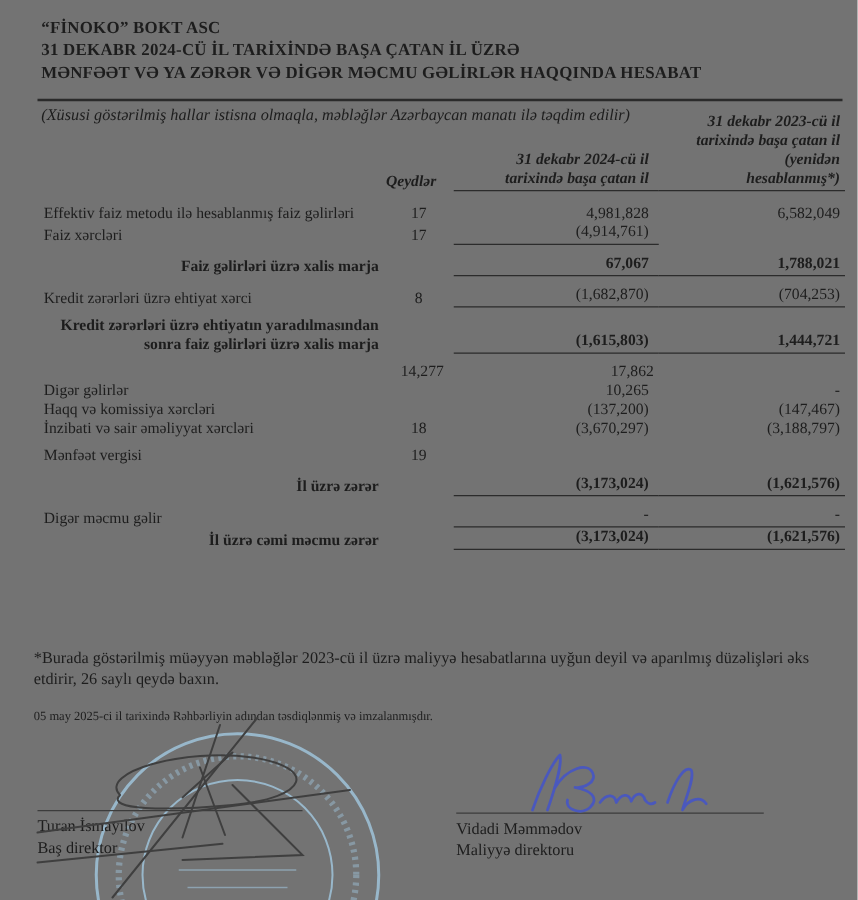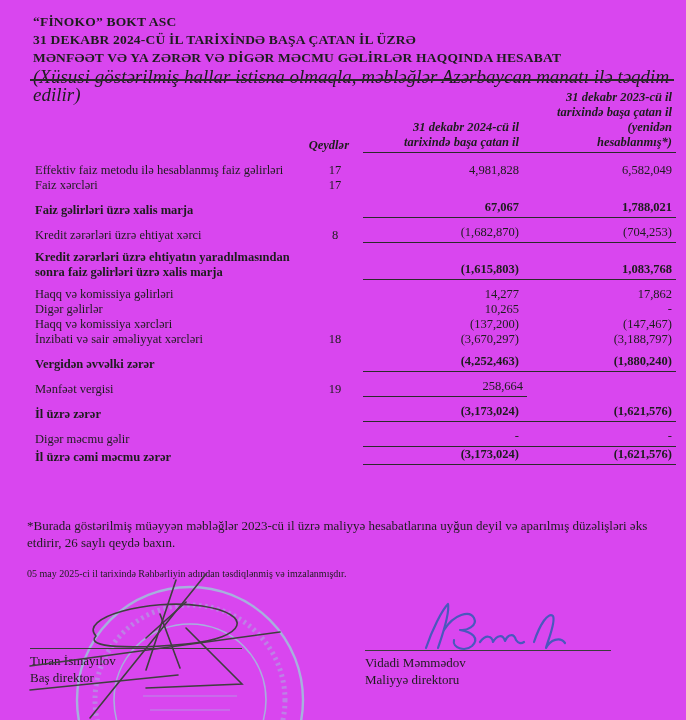--- a/index.html
+++ b/index.html
@@ -1,41 +1,41 @@
 <!DOCTYPE html>
 <html><head>
 <meta charset="utf-8">
 <style>
   * { margin:0; padding:0; box-sizing:border-box; }
   html,body { background:#e8e8e8; }
   .page {
     position:relative; width:686px; height:720px; margin:0 auto;
-    background:#d946ef; color:#1d1d1d; overflow:hidden;
+    background:#737373; color:#1d1d1d; overflow:hidden;
     font-family:"Liberation Serif","DejaVu Serif",serif;
   }
   
   .doc-header { position:absolute; left:33px; top:13px; right:14px; }
   .doc-header .t1 { font-weight:700; font-size:13.5px; line-height:18px; letter-spacing:.2px; }
-  .doc-header .subtitle { font-style:italic; font-size:19px; line-height:18px; margin-top:1px; }
+  .doc-header .subtitle { font-style:italic; font-size:13px; line-height:18px; margin-top:16px; }
   .divider { position:absolute; left:30px; top:79px; width:644px; border-top:2px solid #2a2a2a; }
 
   
   .fin-table { position:absolute; left:35px; top:90px; width:641px; font-size:12.5px; }
   .thead, .row { display:grid; grid-template-columns:272px 56px 164px 149px; align-items:end; }
   .cell { line-height:15px; }
   .cell.label { padding-right:4px; white-space:pre-line; }
   .cell.note  { text-align:center; }
   .cell.v24   { text-align:right; padding-right:8px; }
   .cell.v23   { text-align:right; padding-right:4px; }
   .thead .cell { font-weight:700; white-space:pre-line;font-style:italic; }
   .thead .note { text-align:right; padding-right:14px; }
   .thead .v24, .thead .v23 { border-bottom:1.4px solid #2b2b2b; padding-bottom:2px; }
   .row.gap { margin-top:7px; }
   .row.first { margin-top:10px; }
-  .row.bold .cell { font-weight:700; }
+  .row.bold .cell { font-weight:700;text-align:right; }
   .row.rule .v24, .row.rule .v23 { border-bottom:1.2px solid #2b2b2b; padding-bottom:2px; }
 
   
   .footnote { position:absolute; left:27px; top:517px; width:638px; font-size:13px; line-height:17px; }
   .approval { position:absolute; left:27px; top:568px; width:620px; font-size:10px; }
 
   
   .stamp-svg { position:absolute; left:65px; top:578px; width:250px; height:142px; z-index:1; }
   .sig-left  { position:absolute; left:30px; top:648px; width:212px; z-index:2; }
   .sig-right { position:absolute; left:365px; top:650px; width:246px; z-index:2; }
@@ -71,42 +71,42 @@
     <div id="rows">
         <div class="row first">
           <div class="cell label">Effektiv faiz metodu ilə hesablanmış faiz gəlirləri</div>
           <div class="cell note">17</div>
           <div class="cell v24">4,981,828</div>
           <div class="cell v23">6,582,049</div>
         </div>
         <div class="row rule">
           <div class="cell label">Faiz xərcləri</div>
           <div class="cell note">17</div>
+          <div class="cell v24">(4,914,761)</div>
         </div>
         <div class="row bold rule gap">
           <div class="cell label">Faiz gəlirləri üzrə xalis marja</div>
           <div class="cell note"></div>
           <div class="cell v24">67,067</div>
           <div class="cell v23">1,788,021</div>
         </div>
         <div class="row rule gap">
           <div class="cell label">Kredit zərərləri üzrə ehtiyat xərci</div>
           <div class="cell note">8</div>
           <div class="cell v24">(1,682,870)</div>
           <div class="cell v23">(704,253)</div>
         </div>
         <div class="row bold rule gap">
           <div class="cell label">Kredit zərərləri üzrə ehtiyatın yaradılmasından
 sonra faiz gəlirləri üzrə xalis marja</div>
           <div class="cell note"></div>
           <div class="cell v24">(1,615,803)</div>
-          <div class="cell v23">1,083,768</div>
+          <div class="cell v23">1,444,721</div>
         </div>
         <div class="row gap">
-          <div class="cell label">Haqq və komissiya gəlirləri</div>
           <div class="cell note"></div>
           <div class="cell v24">14,277</div>
           <div class="cell v23">17,862</div>
         </div>
         <div class="row">
           <div class="cell label">Digər gəlirlər</div>
           <div class="cell note"></div>
           <div class="cell v24">10,265</div>
           <div class="cell v23">-</div>
         </div>
@@ -115,30 +115,23 @@
           <div class="cell note"></div>
           <div class="cell v24">(137,200)</div>
           <div class="cell v23">(147,467)</div>
         </div>
         <div class="row">
           <div class="cell label">İnzibati və sair əməliyyat xərcləri</div>
           <div class="cell note">18</div>
           <div class="cell v24">(3,670,297)</div>
           <div class="cell v23">(3,188,797)</div>
         </div>
-        <div class="row bold rule gap">
-          <div class="cell label">Vergidən əvvəlki zərər</div>
-          <div class="cell note"></div>
-          <div class="cell v24">(4,252,463)</div>
-          <div class="cell v23">(1,880,240)</div>
-        </div>
         <div class="row rule gap">
           <div class="cell label">Mənfəət vergisi</div>
           <div class="cell note">19</div>
-          <div class="cell v23">258,664</div>
         </div>
         <div class="row bold rule gap">
           <div class="cell label">İl üzrə zərər</div>
           <div class="cell note"></div>
           <div class="cell v24">(3,173,024)</div>
           <div class="cell v23">(1,621,576)</div>
         </div>
         <div class="row rule gap">
           <div class="cell label">Digər məcmu gəlir</div>
           <div class="cell note"></div>

